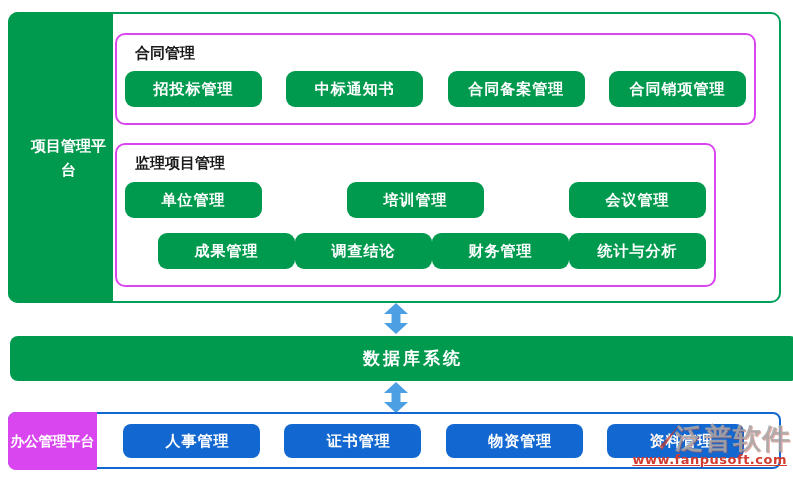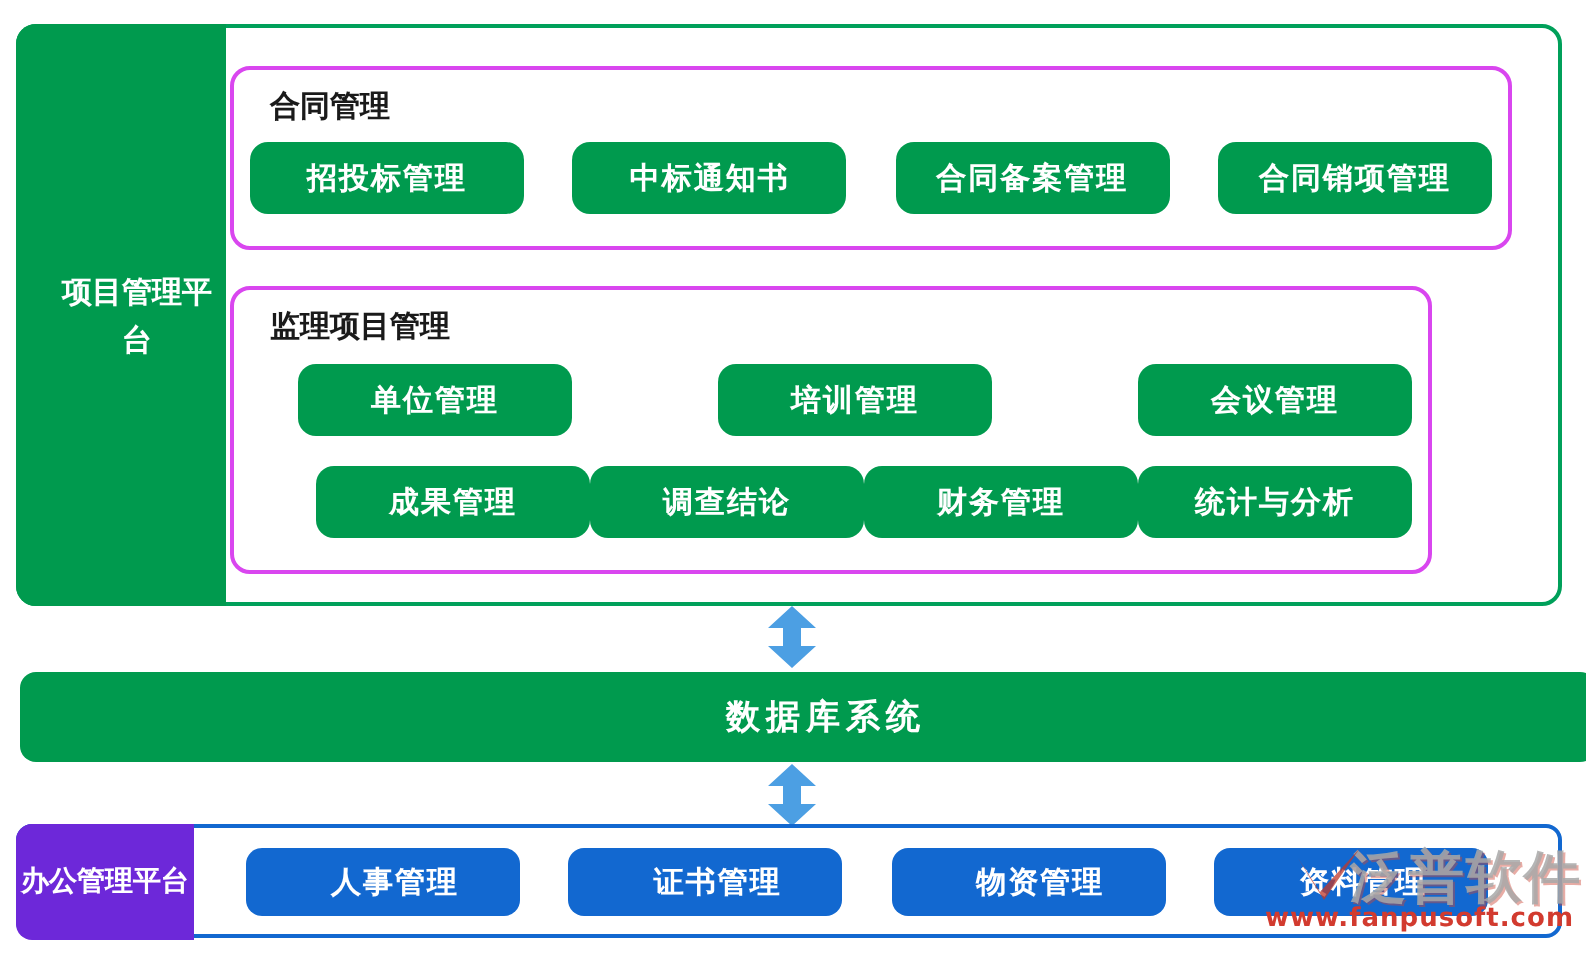--- a/index.html
+++ b/index.html
@@ -24,21 +24,21 @@
   }
   .box-contract{left:115px;top:33px;width:641px;height:92px;}
   .box-supervision{left:115px;top:143px;width:601px;height:144px;}
   .box-title{
     position:absolute;left:18px;top:9px;font-size:15px;font-weight:bold;color:#1a1a1a;
   }
   .btn-row{
     position:absolute;left:8px;right:8px;display:flex;justify-content:space-between;
   }
   .row-contract{top:36px;}
-  .row-sup-1{top:37px;margin-left:24px;}
+  .row-sup-1{top:37px;}
   .row-sup-2{top:88px;justify-content:flex-end;}
   .btn{
     width:137px;height:36px;border-radius:9px;display:flex;align-items:center;
     justify-content:center;color:#fff;font-weight:bold;font-size:15px;
     letter-spacing:1px;cursor:pointer;box-sizing:border-box;
   }
   .btn-green{background:#009A4E;}
   .btn-blue{background:#1268D0;padding-left:12px;}
   
   .db-bar{
@@ -50,21 +50,21 @@
   .arrow{position:absolute;left:383px;width:26px;height:31px;}
   .arrow-1{top:303px;}
   .arrow-2{top:382px;}
   
   .bottom-panel{
     position:absolute;left:8px;top:412px;width:773px;height:57px;
     border:2px solid #1268D0;border-radius:8px;box-sizing:border-box;background:#fff;
   }
   .office-label{
     position:absolute;left:8px;top:412px;width:89px;height:58px;
-    background:#6d28d9;border-radius:8px 0 0 8px;
+    background:#d946ef;border-radius:8px 0 0 8px;
     display:flex;align-items:center;justify-content:center;text-align:center;
     color:#fff;font-weight:bold;font-size:14px;line-height:21px;z-index:2;
   }
   .row-office{
     position:absolute;left:123px;top:424px;width:621px;height:34px;
     display:flex;justify-content:space-between;
   }
   .row-office .btn{height:34px;border-radius:8px;}
   
   .watermark{
@@ -75,20 +75,21 @@
     display:flex;align-items:flex-start;justify-content:flex-end;
     font-size:28px;font-weight:bold;letter-spacing:1px;
     color:rgba(168,168,168,0.85);
     text-shadow:1px 1px 0 rgba(205,70,55,0.45);
     line-height:30px;
   }
   .wm-swoosh{margin-right:-6px;opacity:0.75;}
   .wm-url{
     font-size:13px;font-weight:bold;color:#D23B2F;margin-top:-2px;padding-right:4px;
     letter-spacing:0.5px;
+    text-decoration:underline;
   }
 </style>
 </head>
 <body>
 
 <div class="canvas">
 
   <div class="top-panel"></div>
   <div class="side-label">项目管理平台</div>
 

